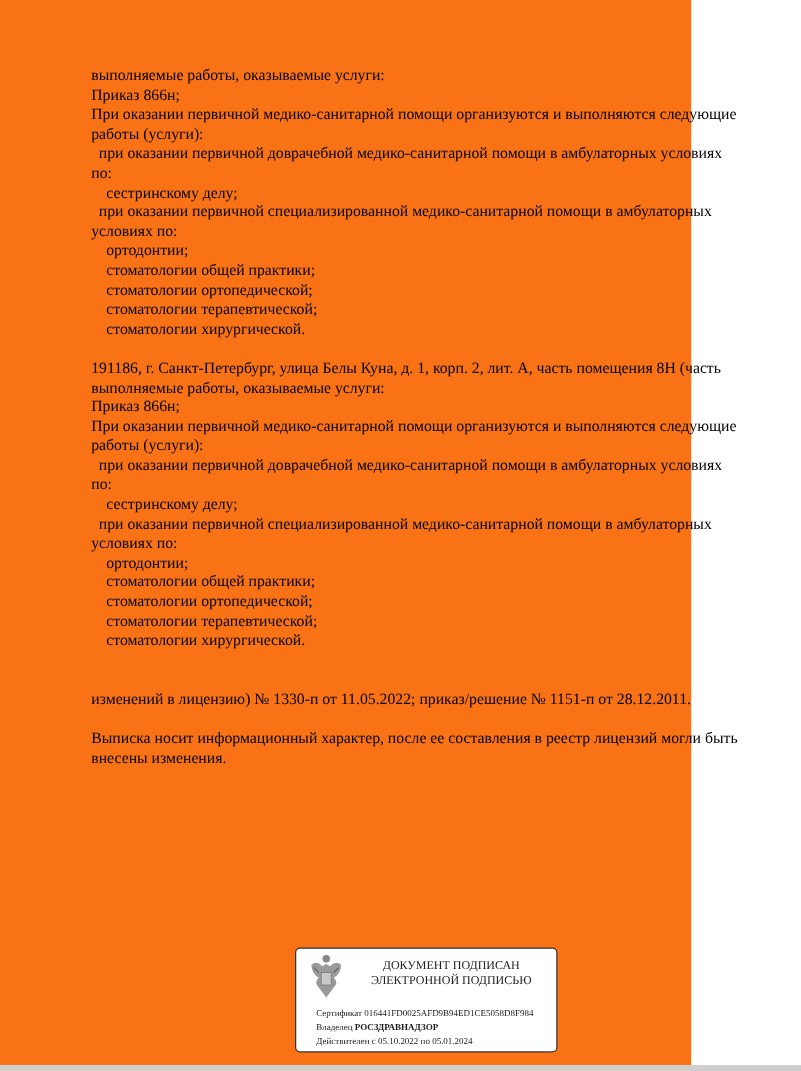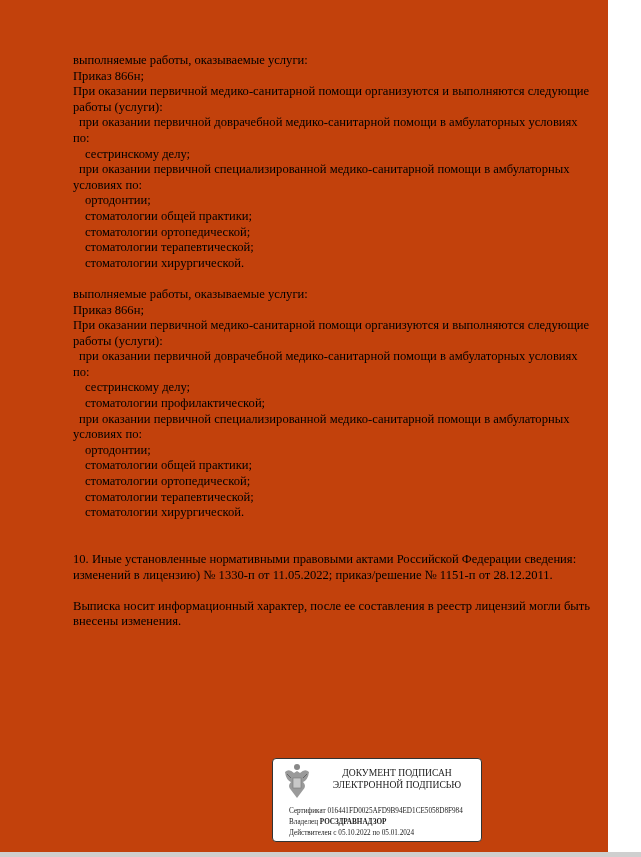--- a/index.html
+++ b/index.html
@@ -1,29 +1,29 @@
 <!DOCTYPE html>
 <html><head>
   <meta charset="utf-8">
   <style>
     html, body { margin: 0; padding: 0; }
     body {
       width: 641px; height: 857px; background: #ffffff; position: relative; overflow: hidden;
       font-family: "Liberation Serif", "DejaVu Serif", serif; color: #000;
     }
-    .page { position: absolute; left: 0; top: 0; width: 608px; height: 852px; background: #c2410c; }
+    .page { position: absolute; left: 0; top: 0; width: 553px; height: 852px; background: #f97316; }
     .bottom-bar { position: absolute; left: 0; top: 852px; width: 641px; height: 5px; background: #cfcfcf; }
     .content { position: absolute; left: 73px; top: 53px; width: 540px; font-size: 12.6px; line-height: 15.6px; }
     .line { white-space: nowrap; display: block; height: 15.6px; }
     .i1 { padding-left: 6px; }
     .i2 { padding-left: 12px; }
     .gap { height: 15.6px; }
     .stamp {
       position: absolute; left: 236px; top: 758px; width: 210px; height: 84px;
-      border: 1px solid #333; border-radius: 4px; background: #fff; box-sizing: border-box; margin-left: 36px;
+      border: 1px solid #333; border-radius: 4px; background: #fff; box-sizing: border-box;
     }
     .emblem { position: absolute; left: 8px; top: 3px; width: 32px; height: 38px; }
     .stamp-title { position: absolute; left: 44px; top: 8px; width: 160px; text-align: center; font-size: 9.6px; line-height: 11.5px; color: #222; }
     .stamp-row { position: absolute; left: 16px; font-size: 7.2px; line-height: 9px; white-space: nowrap; color: #222; }
     .r1 { top: 48px; } .r2 { top: 59px; } .r3 { top: 70px; }
     .bold { font-weight: bold; }
   </style>
 </head>
 <body>
 
@@ -37,38 +37,37 @@
     <span class="line">по:</span>
     <span class="line i2">сестринскому делу;</span>
     <span class="line i1">при оказании первичной специализированной медико-санитарной помощи в амбулаторных</span>
     <span class="line">условиях по:</span>
     <span class="line i2">ортодонтии;</span>
     <span class="line i2">стоматологии общей практики;</span>
     <span class="line i2">стоматологии ортопедической;</span>
     <span class="line i2">стоматологии терапевтической;</span>
     <span class="line i2">стоматологии хирургической.</span>
     <div class="gap"></div>
+    <span class="line">191186, г. Санкт-Петербург, улица Белы Куна, д. 1, корп. 2, лит. А, часть помещения 8Н (часть</span>
     <span class="line">выполняемые работы, оказываемые услуги:</span>
     <span class="line">Приказ 866н;</span>
     <span class="line">При оказании первичной медико-санитарной помощи организуются и выполняются следующие</span>
     <span class="line">работы (услуги):</span>
     <span class="line i1">при оказании первичной доврачебной медико-санитарной помощи в амбулаторных условиях</span>
     <span class="line">по:</span>
     <span class="line i2">сестринскому делу;</span>
-    <span class="line i2">стоматологии профилактической;</span>
     <span class="line i1">при оказании первичной специализированной медико-санитарной помощи в амбулаторных</span>
     <span class="line">условиях по:</span>
     <span class="line i2">ортодонтии;</span>
     <span class="line i2">стоматологии общей практики;</span>
     <span class="line i2">стоматологии ортопедической;</span>
     <span class="line i2">стоматологии терапевтической;</span>
     <span class="line i2">стоматологии хирургической.</span>
     <div class="gap"></div>
     <div class="gap"></div>
-    <span class="line">10. Иные установленные нормативными правовыми актами Российской Федерации сведения:</span>
     <span class="line">изменений в лицензию) № 1330-п от 11.05.2022; приказ/решение № 1151-п от 28.12.2011.</span>
     <div class="gap"></div>
     <span class="line">Выписка носит информационный характер, после ее составления в реестр лицензий могли быть</span>
     <span class="line">внесены изменения.</span>
   </div>
 
   <div class="stamp">
     <svg class="emblem" viewBox="0 0 32 38">
       <circle cx="16" cy="5" r="3" fill="#888"></circle>
       <path d="M4 10 Q8 6 13 11 L16 9 L19 11 Q24 6 28 10 Q27 18 22 20 Q26 24 22 28 L16 36 L10 28 Q6 24 10 20 Q5 18 4 10 Z" fill="#9a9a9a"></path>

